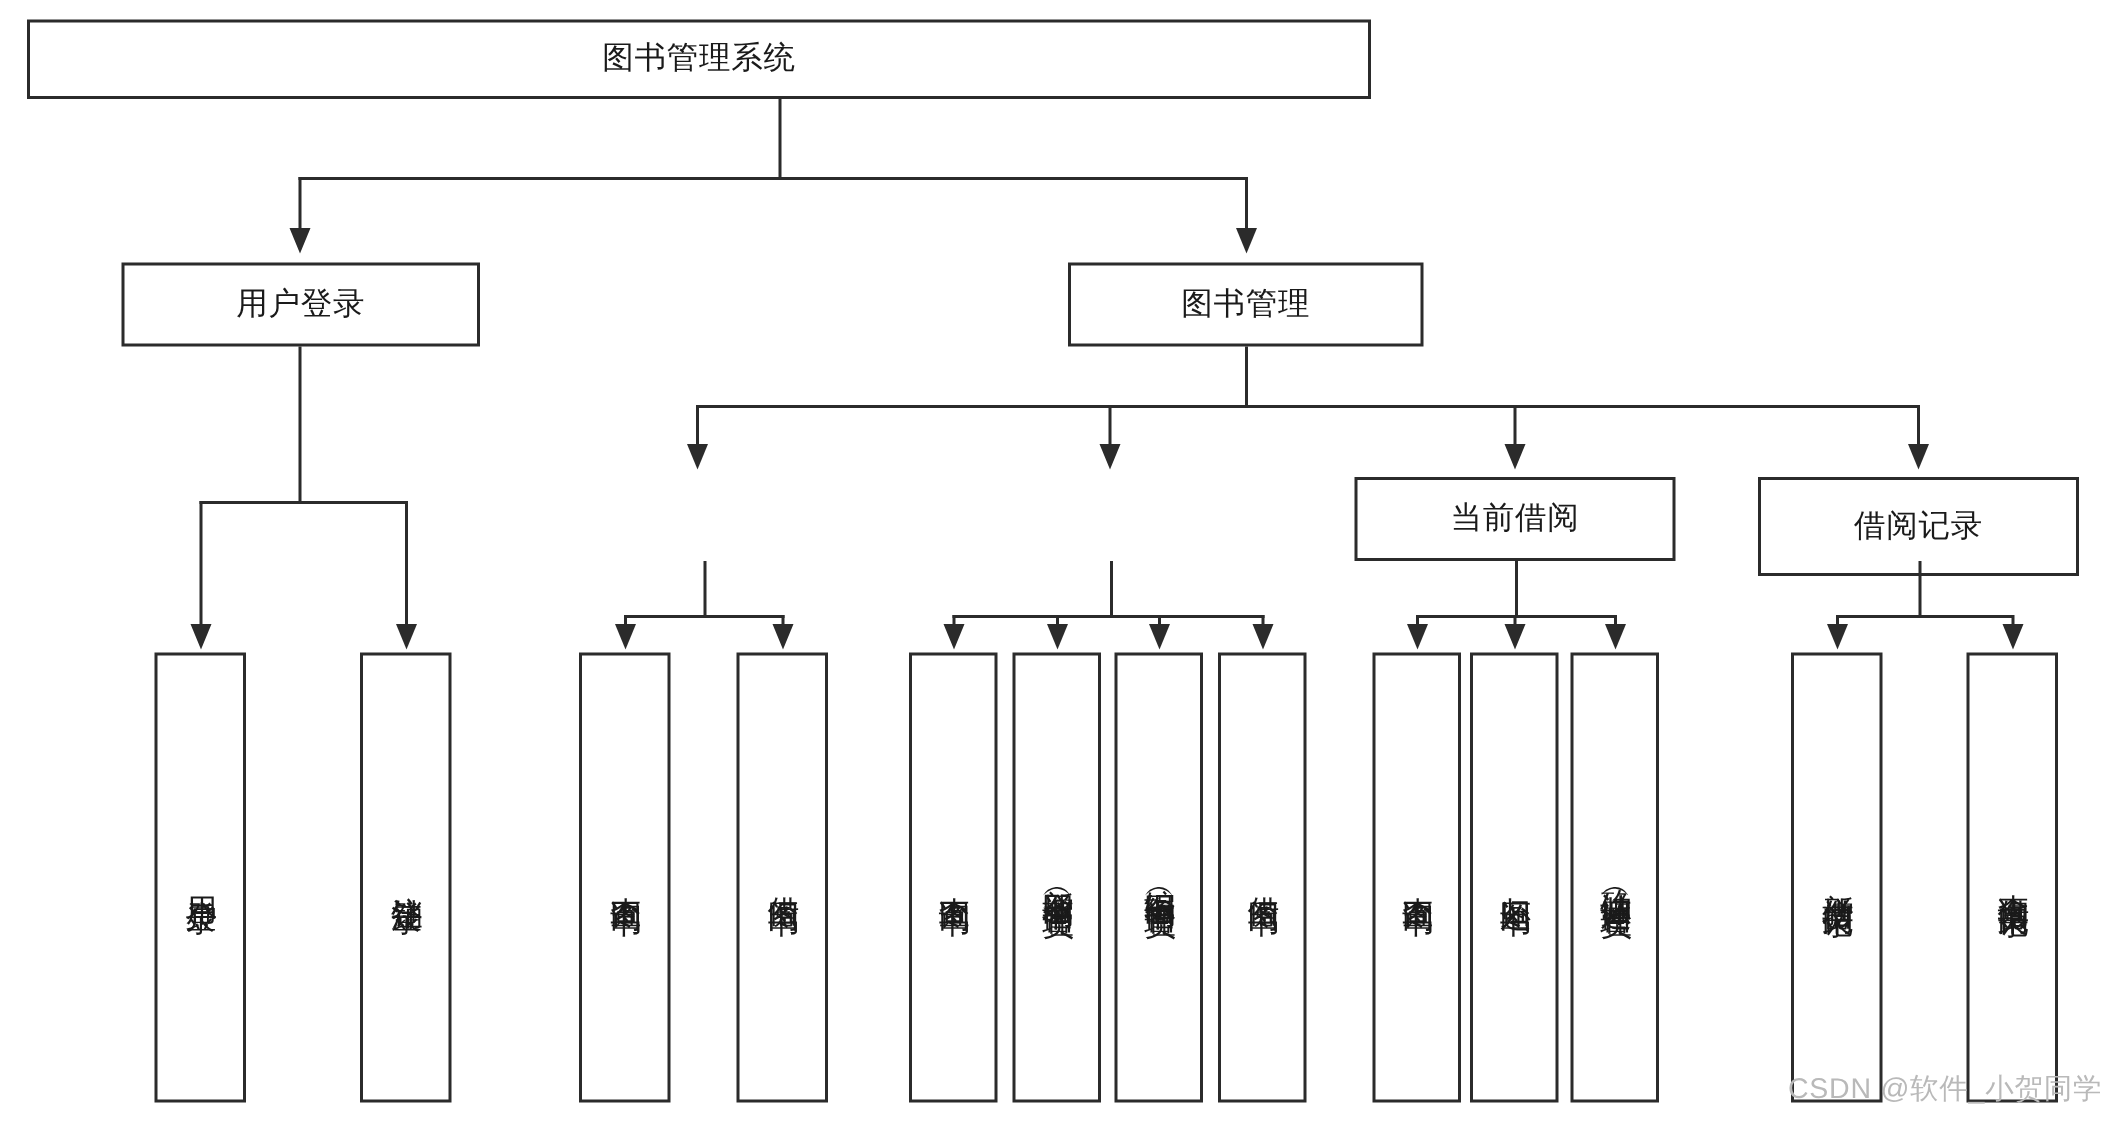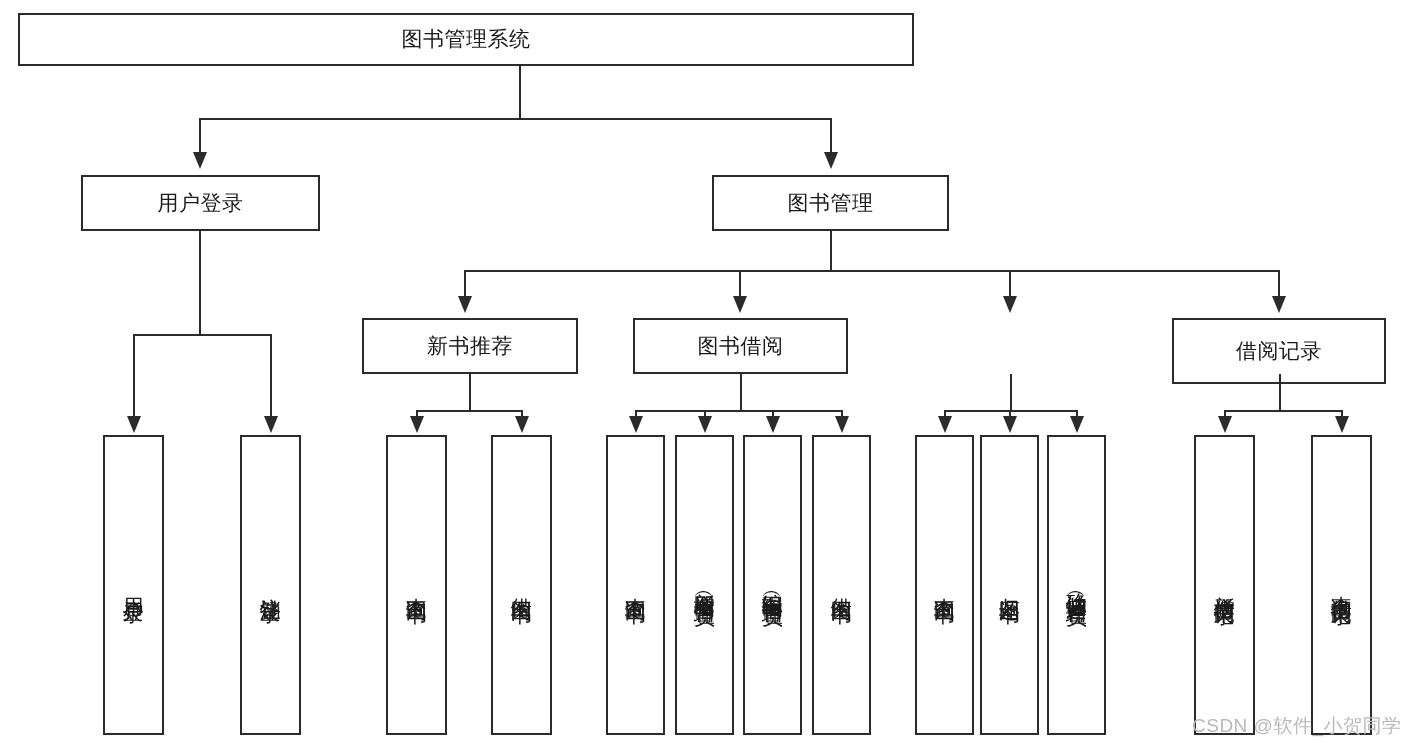--- a/index.html
+++ b/index.html
@@ -103,25 +103,22 @@
   <div class="edge h" style="left:464px; top:270px; width:816px;"></div>
   <div class="edge v" style="left:464px; top:270px; height:28px;"></div>
   <div class="arrow" style="left:458px; top:296px;"></div>
   <div class="edge v" style="left:739px; top:270px; height:28px;"></div>
   <div class="arrow" style="left:733px; top:296px;"></div>
   <div class="edge v" style="left:1009px; top:270px; height:28px;"></div>
   <div class="arrow" style="left:1003px; top:296px;"></div>
   <div class="edge v" style="left:1278px; top:270px; height:28px;"></div>
   <div class="arrow" style="left:1272px; top:296px;"></div>
 
-  <div class="node" style="left:362px; top:318px; width:216px; height:56px;">
-    <span class="label">新书推荐</span>
-  </div>
-  <div class="node" style="left:633px; top:318px; width:215px; height:56px;">
-    <span class="label">图书借阅</span>
+  <div class="node" style="left:903px; top:318px; width:214px; height:56px;">
+    <span class="label">当前借阅</span>
   </div>
   <div class="node" style="left:1172px; top:318px; width:214px; height:66px;">
     <span class="label">借阅记录</span>
   </div>
 
   <div class="edge v" style="left:469px; top:374px; height:37px;"></div>
   <div class="edge h" style="left:416px; top:410px; width:107px;"></div>
   <div class="edge v" style="left:416px; top:410px; height:10px;"></div>
   <div class="arrow" style="left:410px; top:416px;"></div>
   <div class="edge v" style="left:521px; top:410px; height:10px;"></div>

